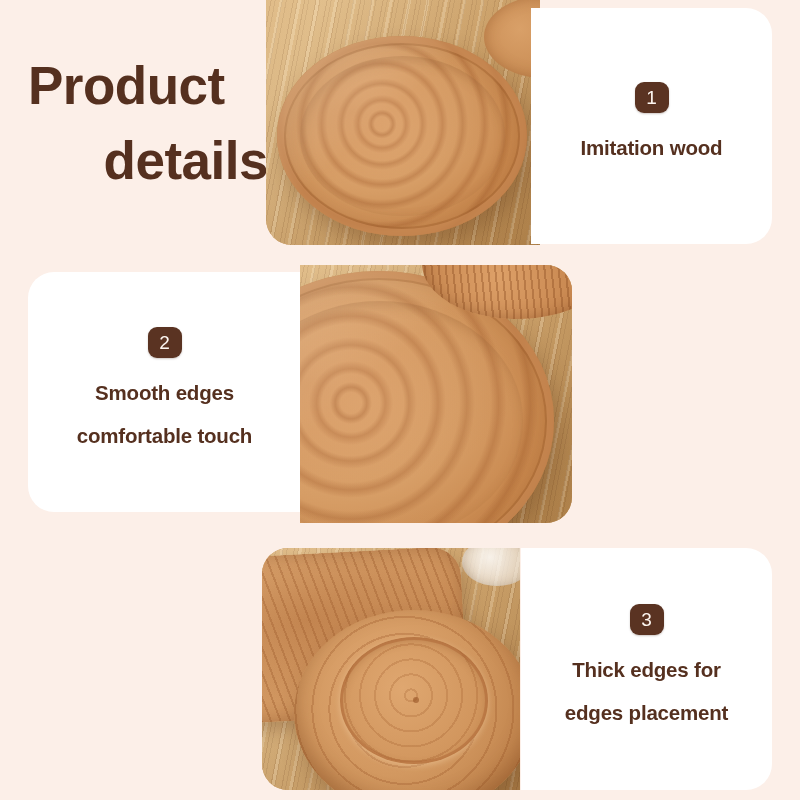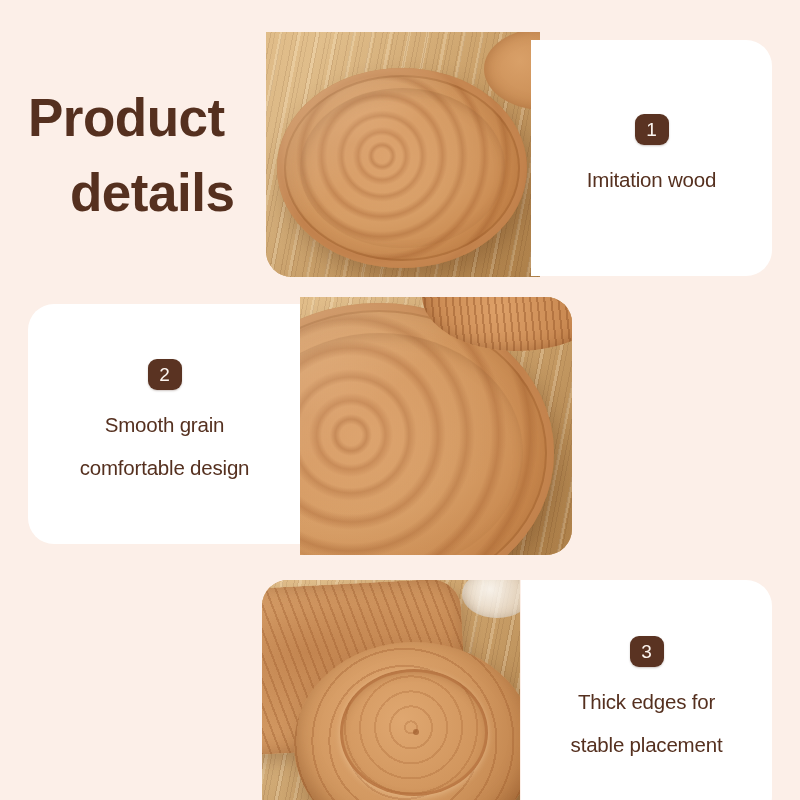--- a/index.html
+++ b/index.html
@@ -5,35 +5,35 @@
   * { margin:0; padding:0; box-sizing:border-box; }
 
   body {
     width:800px; height:800px;
     background:#fcefe8;
     font-family:"Liberation Sans", sans-serif;
     overflow:hidden;
     position:relative;
   }
 
-  .page { position:absolute; inset:0;margin-top:32px; }
+  .page { position:absolute; inset:0; }
 
   
   .title-block {
     position:absolute;
     left:18px; top:48px;
     width:250px;
     color:#55301f;
     font-weight:bold;
     font-size:53px;
     line-height:1.42;
     letter-spacing:-0.5px;
   }
   .title-line-1 { display:block; text-align:left; padding-left:10px; }
-  .title-line-2 { display:block; text-align:left; padding-left:52px; }
+  .title-line-2 { display:block; text-align:right; padding-left:52px; }
 
   
   .photo {
     position:absolute;
     overflow:hidden;
     background:#c79a62;
   }
   .photo-1 { left:266px; top:0px;   width:274px; height:245px; border-radius:0 0 0 26px; }
   .photo-2 { left:300px; top:265px; width:272px; height:258px; border-radius:0 26px 26px 0; }
   .photo-3 { left:262px; top:548px; width:258px; height:242px; border-radius:26px 0 0 26px; }
@@ -190,21 +190,21 @@
     font-weight:normal;
     display:flex;
     align-items:center;
     justify-content:center;
     margin-bottom:14px;
     box-shadow:0 1px 2px rgba(60,32,18,.25);
   }
 
   .card-text {
     color:#55301f;
-    font-weight:normal;
+    font-weight:bold;
     font-size:20.5px;
     line-height:2.05;
     text-align:center;
     letter-spacing:-0.2px;
     white-space:nowrap;
   }
   .card-text span { display:block; }
 </style>
 </head>
 <body>
@@ -230,22 +230,22 @@
   <div class="card card-1">
     <div class="badge">1</div>
     <div class="card-text">
       <span>Imitation wood</span>
     </div>
   </div>
 
   <div class="card card-2">
     <div class="badge">2</div>
     <div class="card-text">
-      <span>Smooth grain</span>
-      <span>comfortable design</span>
+      <span>Smooth edges</span>
+      <span>comfortable touch</span>
     </div>
   </div>
 
   <div class="photo photo-2">
     <div class="table-surface"></div>
     <div class="table-shade"></div>
     <div class="plate p2-plate">
       <div class="plate-well"></div>
       <div class="plate-rim"></div>
       <div class="plate-gloss"></div>
@@ -262,17 +262,17 @@
       <div class="p3-foot-ring">
         <div class="p3-center-dot"></div>
       </div>
     </div>
   </div>
 
   <div class="card card-3">
     <div class="badge">3</div>
     <div class="card-text">
       <span>Thick edges for</span>
-      <span>stable placement</span>
+      <span>edges placement</span>
     </div>
   </div>
 
 </div>
 
 </body></html>

